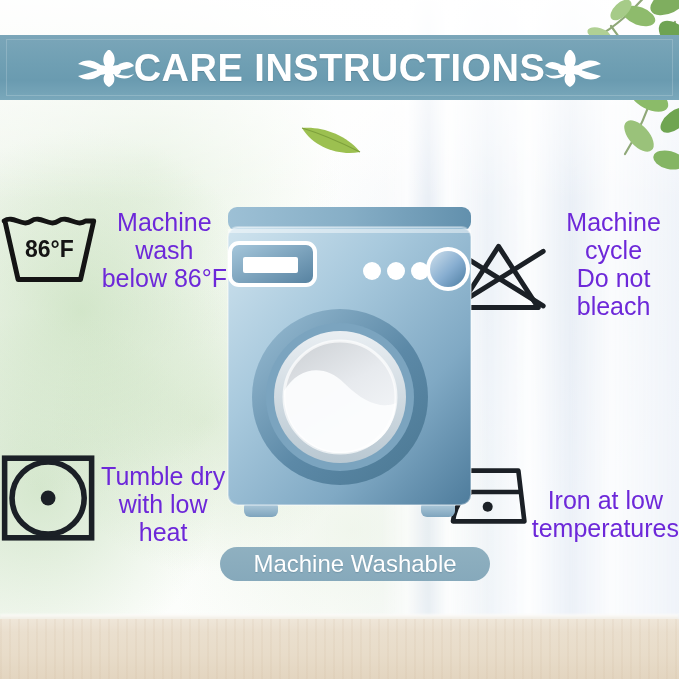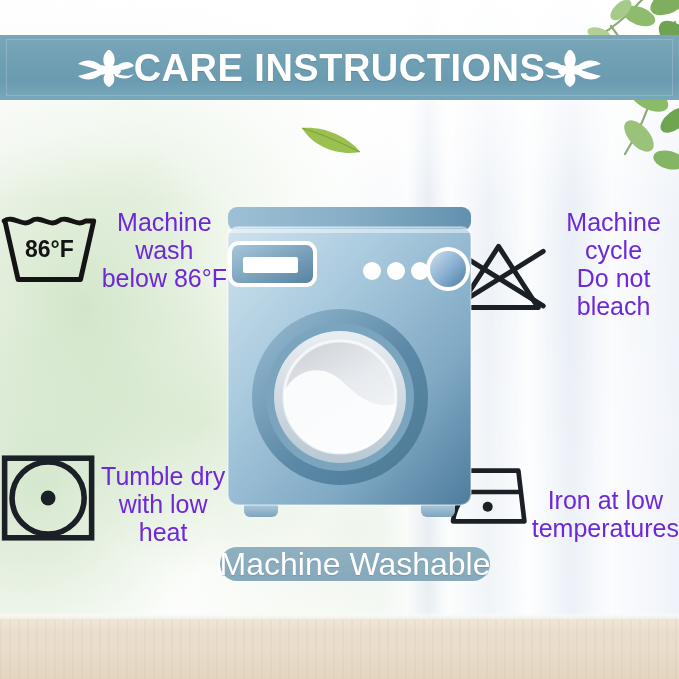--- a/index.html
+++ b/index.html
@@ -183,21 +183,21 @@
     width: 270px;
     height: 34px;
     border-radius: 17px;
     background: linear-gradient(180deg, #8fb0c0 0%, #86a9bb 100%);
     display: flex;
     align-items: center;
     justify-content: center;
   }
   .badge-text {
     color: #ffffff;
-    font-size: 32px;
+    font-size: 24px;
     line-height: 1;
     white-space: nowrap;
     text-shadow: 0 1px 1px rgba(80,115,135,0.35);
   }
 </style>
 </head>
 <body>
 
 <div class="stage">
 

